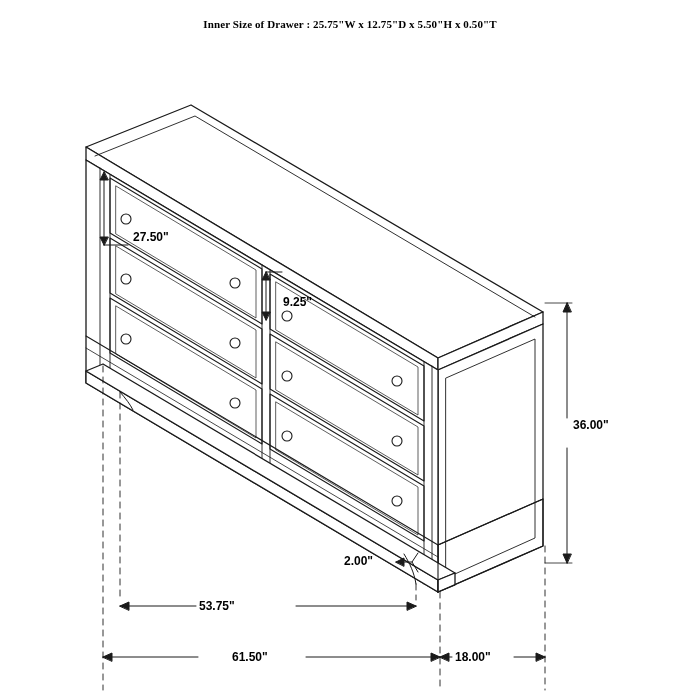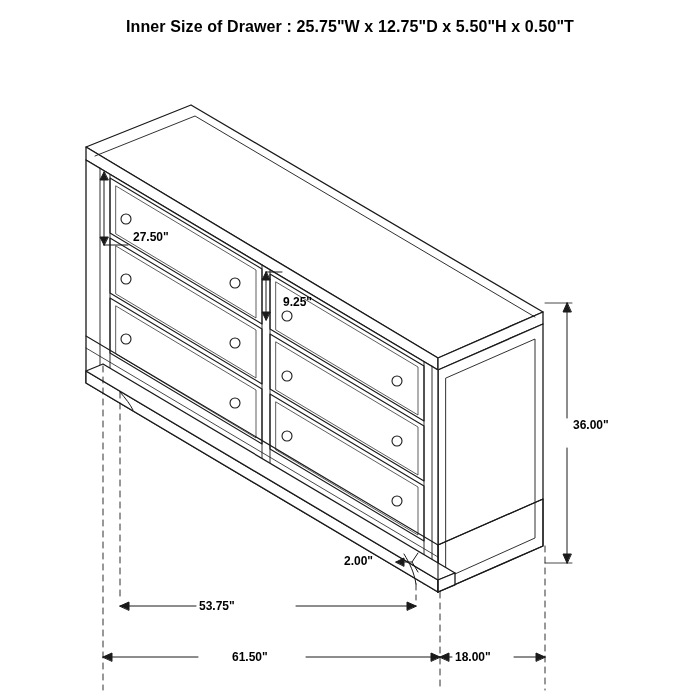--- a/index.html
+++ b/index.html
@@ -18,24 +18,25 @@
     position: relative;
     width: 700px;
     height: 700px;
   }
   .title {
     position: absolute;
     top: 18px;
     left: 0;
     width: 700px;
     text-align: center;
-    font-size: 16px;
+    font-size: 11px;
     font-weight: bold;
     color: #000000;
     letter-spacing: 0.1px;
+    font-family: Liberation Serif, serif;
   }
   svg {
     position: absolute;
     top: 0;
     left: 0;
   }
   .dimlabel {
     position: absolute;
     font-size: 12px;
     font-weight: bold;

